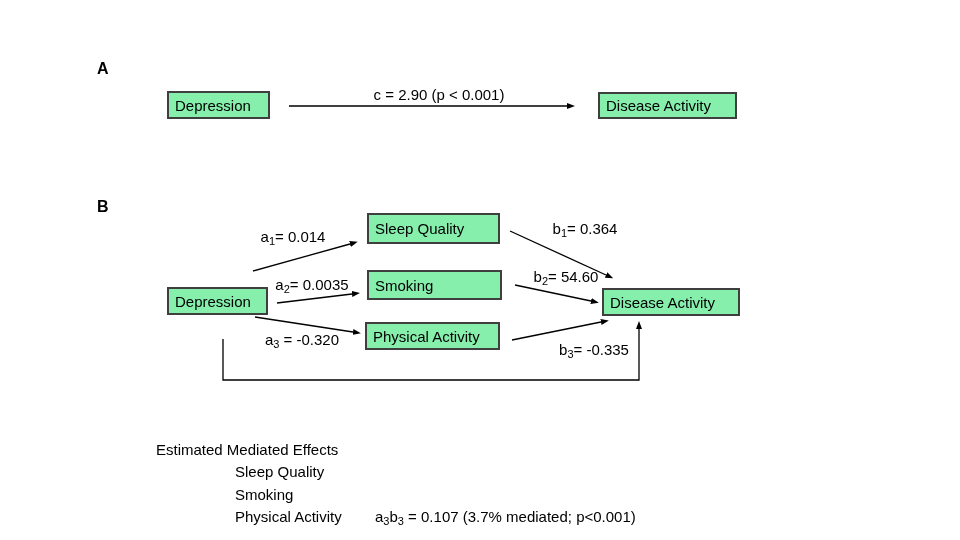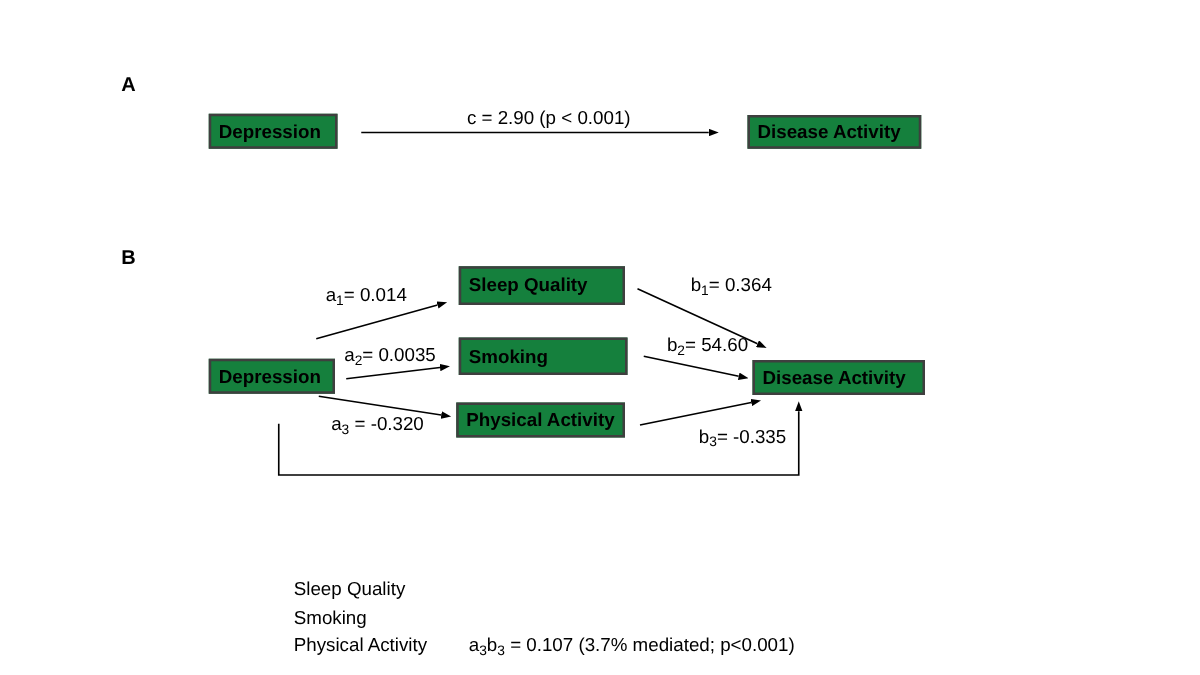--- a/index.html
+++ b/index.html
@@ -14,26 +14,25 @@
   #lines{position:absolute;left:0;top:0;width:960px;height:540px;}
   .panel-label{
     position:absolute;
     font-size:16px;font-weight:bold;line-height:16px;
     white-space:nowrap;
   }
   .node{
     position:absolute;
     box-sizing:border-box;
     border:2px solid #3f3f3f;
-    background:#15803d;
+    background:#86efac;
     display:flex;align-items:center;
     padding-left:6px;
     font-size:15px;
     white-space:nowrap;
-    font-weight:bold;
   }
   .plabel{
     position:absolute;
     font-size:15px;line-height:16px;
     white-space:nowrap;
   }
   .center{transform:translateX(-50%);}
   sub{
     font-size:11px;
     line-height:0;
@@ -100,20 +99,21 @@
 
   <div class="plabel center" style="left:302px;top:332px"><span>a</span><sub>3</sub><span> = -0.320</span></div>
 
   <div class="plabel center" style="left:585px;top:221px"><span>b</span><sub>1</sub><span>= 0.364</span></div>
 
   <div class="plabel center" style="left:566px;top:269px"><span>b</span><sub>2</sub><span>= 54.60</span></div>
 
   <div class="plabel center" style="left:594px;top:342px"><span>b</span><sub>3</sub><span>= -0.335</span></div>
 
 
+  <div class="etitle">Estimated Mediated Effects</div>
 
   <div class="erow" style="top:463px">
     <span class="ename">Sleep Quality</span>
   </div>
 
   <div class="erow" style="top:486px">
     <span class="ename">Smoking</span>
   </div>
 
   <div class="erow" style="top:508px">

